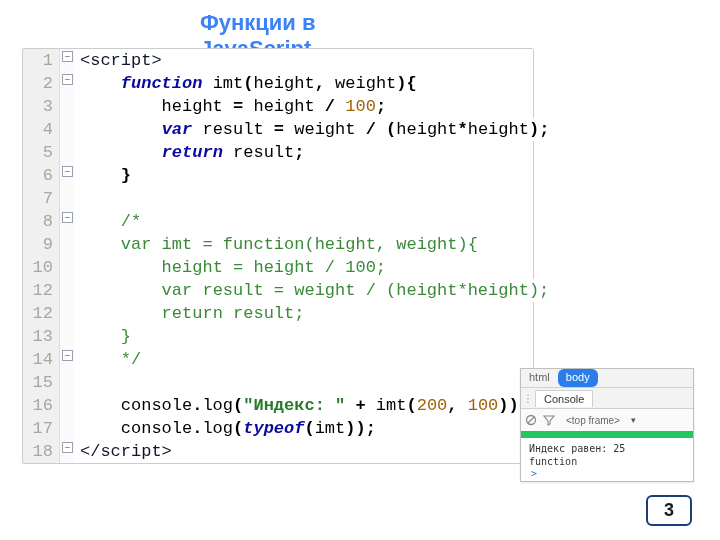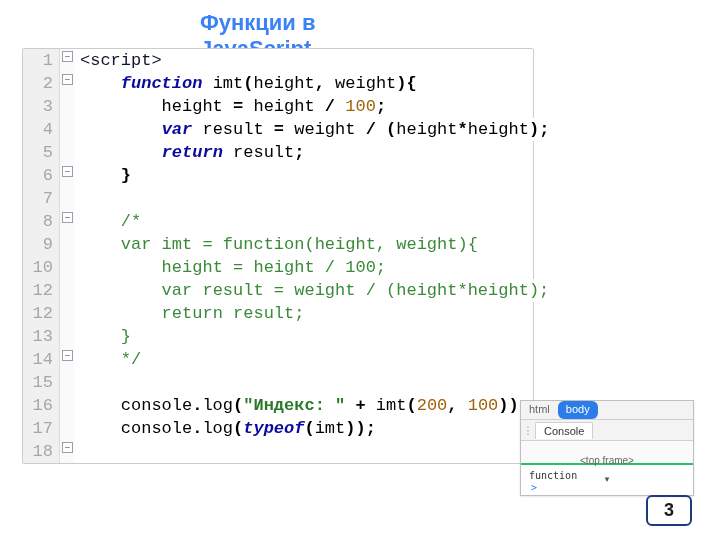--- a/index.html
+++ b/index.html
@@ -82,21 +82,21 @@
   .kw    { color: #0a0aa0; font-weight: 700; font-style: italic; }
   .bold  { font-weight: 700; }
   .ident { color: #000; }
   .num   { color: #a16207; }
   .op    { color: #000; font-weight: 700; }
   .cmt   { color: #3a8a3a; }
   .str   { color: #2a7a2a; font-weight: 700; }
 
   .devtools {
     position: absolute;
-    top: 400px;
+    top: 368px;
     left: 520px;
     width: 172px;
     border: 1px solid #bfbfbf;
     background: #fff;
     font-family: "Lucida Grande", "Segoe UI", Arial, sans-serif;
     font-size: 11px;
     color: #333;
     box-shadow: 0 1px 2px rgba(0,0,0,0.1);
   }
   .dt-breadcrumb {
@@ -138,25 +138,24 @@
     font-size: 11px;
     color: #333;
     border-radius: 2px 2px 0 0;
     margin-left: 2px;
     cursor: pointer;
   }
   .dt-toolbar {
     display: flex;
     align-items: center;
     height: 22px;
-    border-bottom: 2px solid #22c55e;
+    border-bottom: 7px solid #22c55e;
     padding: 0 4px;
     gap: 6px;
     background: #fafafa;
-    flex-direction: column;
   }
   .dt-ico {
     width: 12px;
     height: 12px;
     color: #8a8a8a;
   }
   .frame-sel {
     font-size: 10px;
     color: #666;
     padding: 1px 4px;
@@ -285,20 +284,21 @@
     <div class="editor-row">
       <div class="gutter">17</div>
       <div class="fold"></div>
       <div class="code">    console<span class="bold">.</span>log<span class="bold">(</span><span class="kw">typeof</span><span class="bold">(</span>imt<span class="bold">));</span></div>
     </div>
     <div class="editor-row">
       <div class="gutter">18</div>
       <div class="fold">
         <div class="fold-mark">−</div>
       </div>
+      <div class="code"><span class="tag">&lt;/script&gt;</span></div>
     </div>
   </div>
 
 <div class="devtools">
   <div class="dt-breadcrumb">
     <div class="dt-bc-item">html</div>
     <div class="dt-bc-item active">body</div>
   </div>
   <div class="dt-tabbar">
     <div class="drag-handle">⋮</div>
@@ -311,18 +311,19 @@
       </svg>
     <svg class="dt-ico" viewBox="0 0 12 12">
         <path d="M1 2h10L7 7v3l-2 1V7z" fill="none" stroke="currentColor" stroke-width="1.1"></path>
       </svg>
     <span class="frame-sel">
       <span>&lt;top frame&gt;</span>
     </span>
     <span style="color:#555;font-size:9px">▾</span>
   </div>
   <div class="dt-console">
+    <div class="dt-line">Индекс равен:  25</div>
     <div class="dt-line">function</div>
     <div class="dt-prompt">&gt;</div>
   </div>
 </div>
 
 <div class="page-num">3</div>
 
 </body></html>

